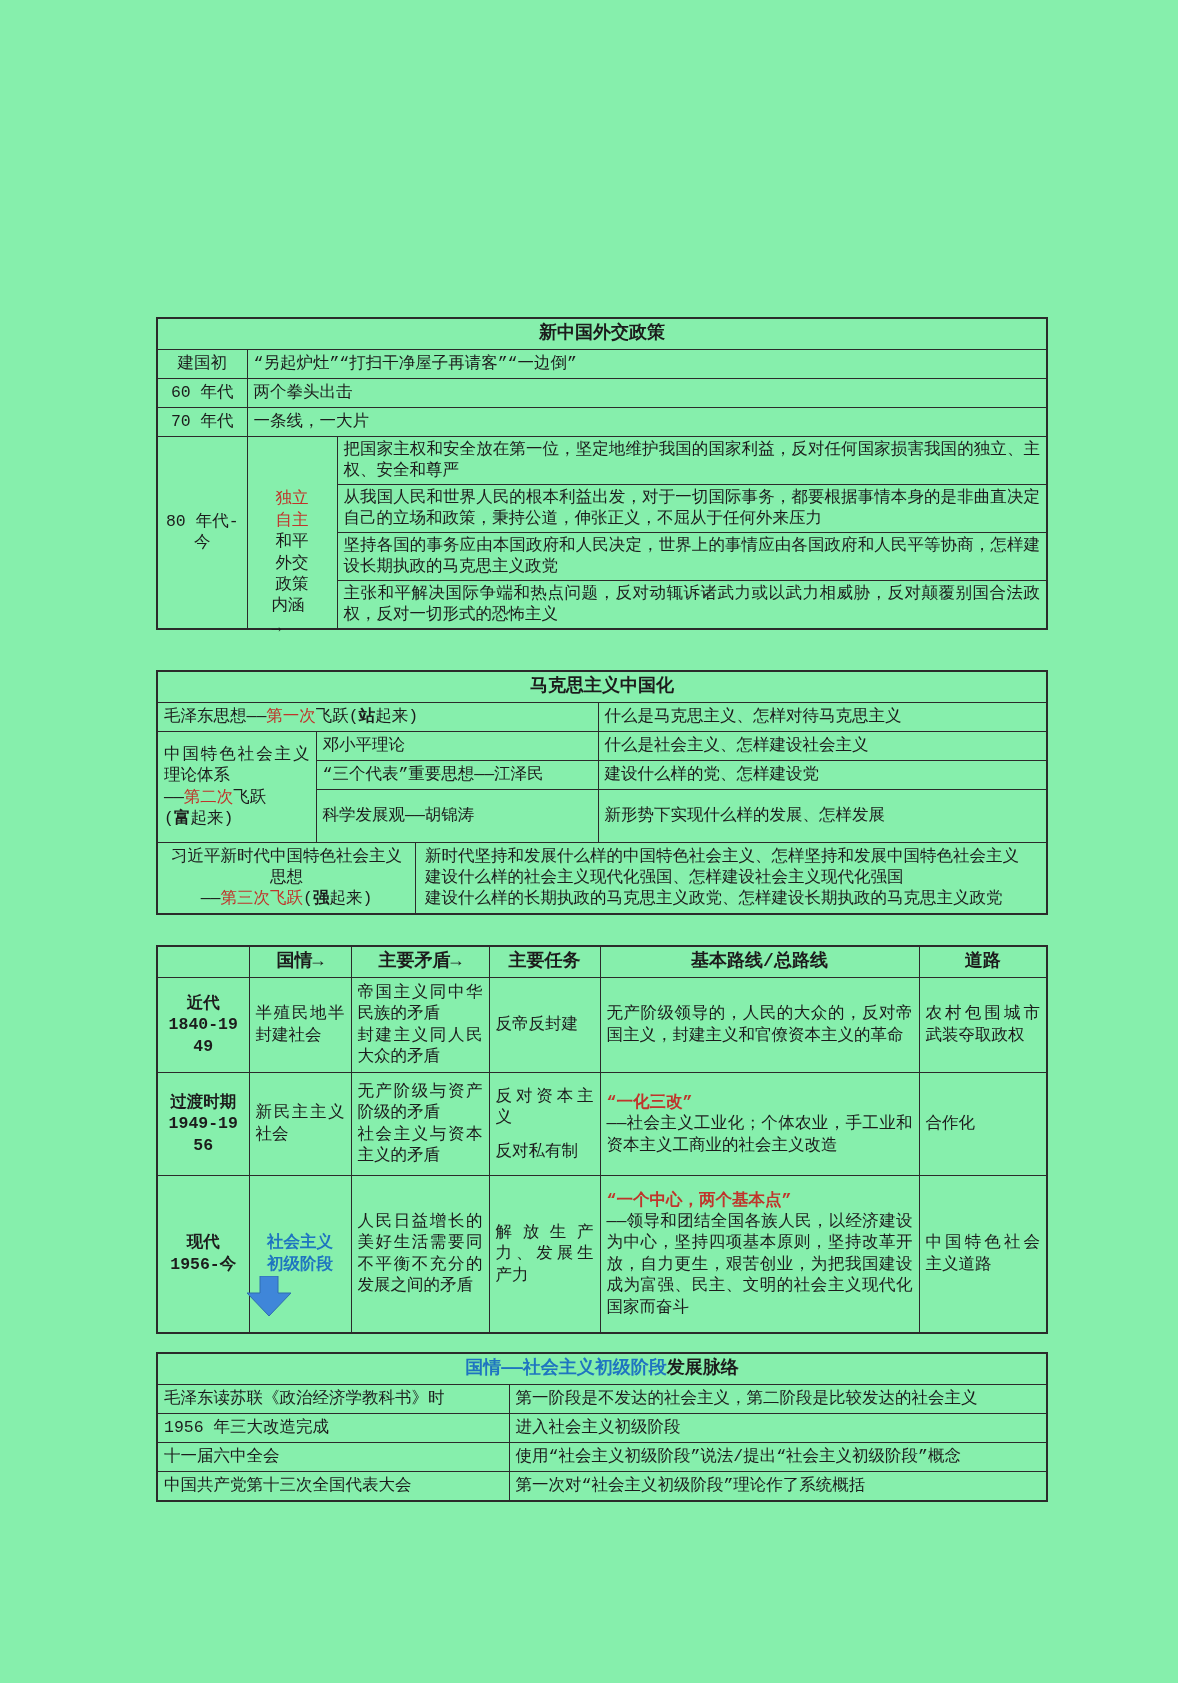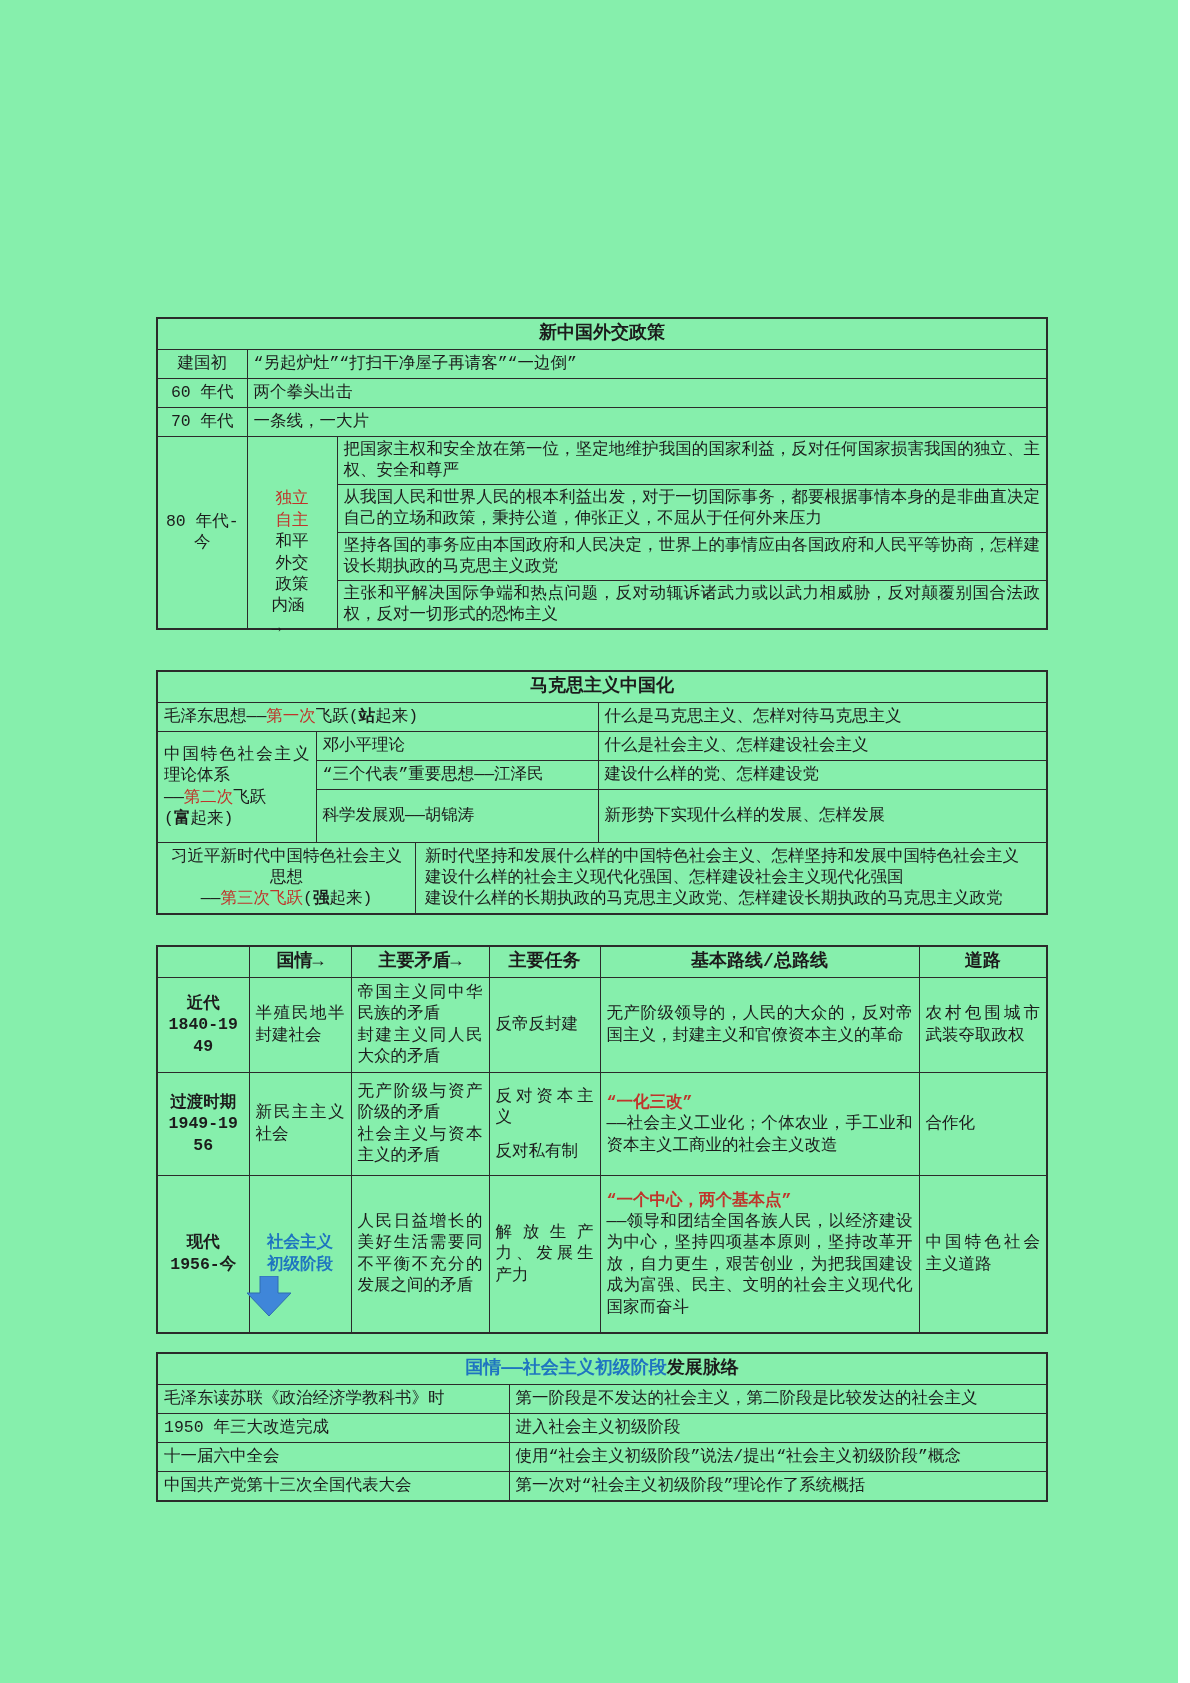--- a/index.html
+++ b/index.html
@@ -217,21 +217,21 @@
           <tr>
         <td colspan="2" class="tt">
           <span class="dev-title-blue">国情——社会主义初级阶段</span><span>发展脉络</span>
         </td>
       </tr>
       <tr>
         <td class="small-h">毛泽东读苏联《政治经济学教科书》时</td>
         <td class="small-h">第一阶段是不发达的社会主义，第二阶段是比较发达的社会主义</td>
       </tr>
       <tr>
-        <td class="small-h">1950 年三大改造完成</td>
+        <td class="small-h">1956 年三大改造完成</td>
         <td class="small-h">进入社会主义初级阶段</td>
       </tr>
       <tr>
         <td class="small-h">十一届六中全会</td>
         <td class="small-h">使用“社会主义初级阶段”说法/提出“社会主义初级阶段”概念</td>
       </tr>
       <tr>
         <td class="small-h">中国共产党第十三次全国代表大会</td>
         <td class="small-h">第一次对“社会主义初级阶段”理论作了系统概括</td>
       </tr>

